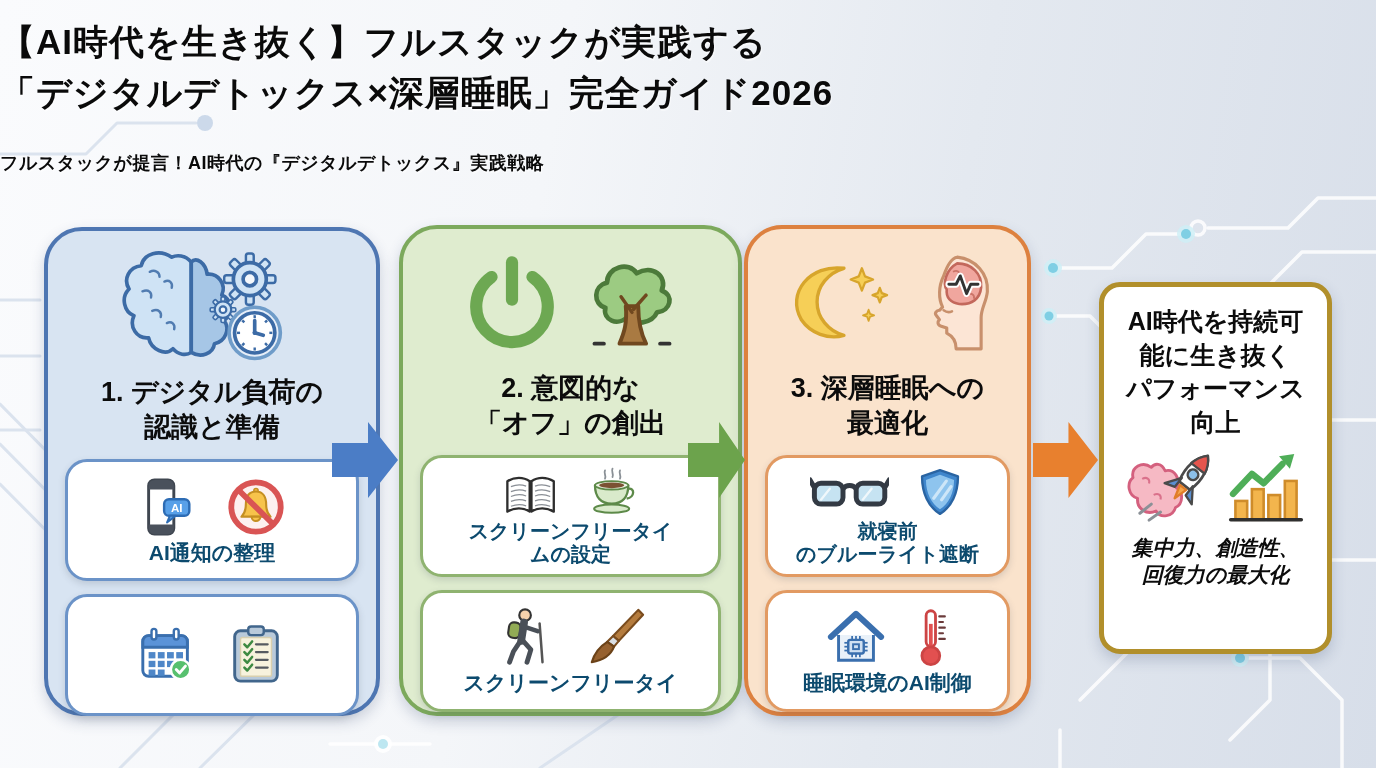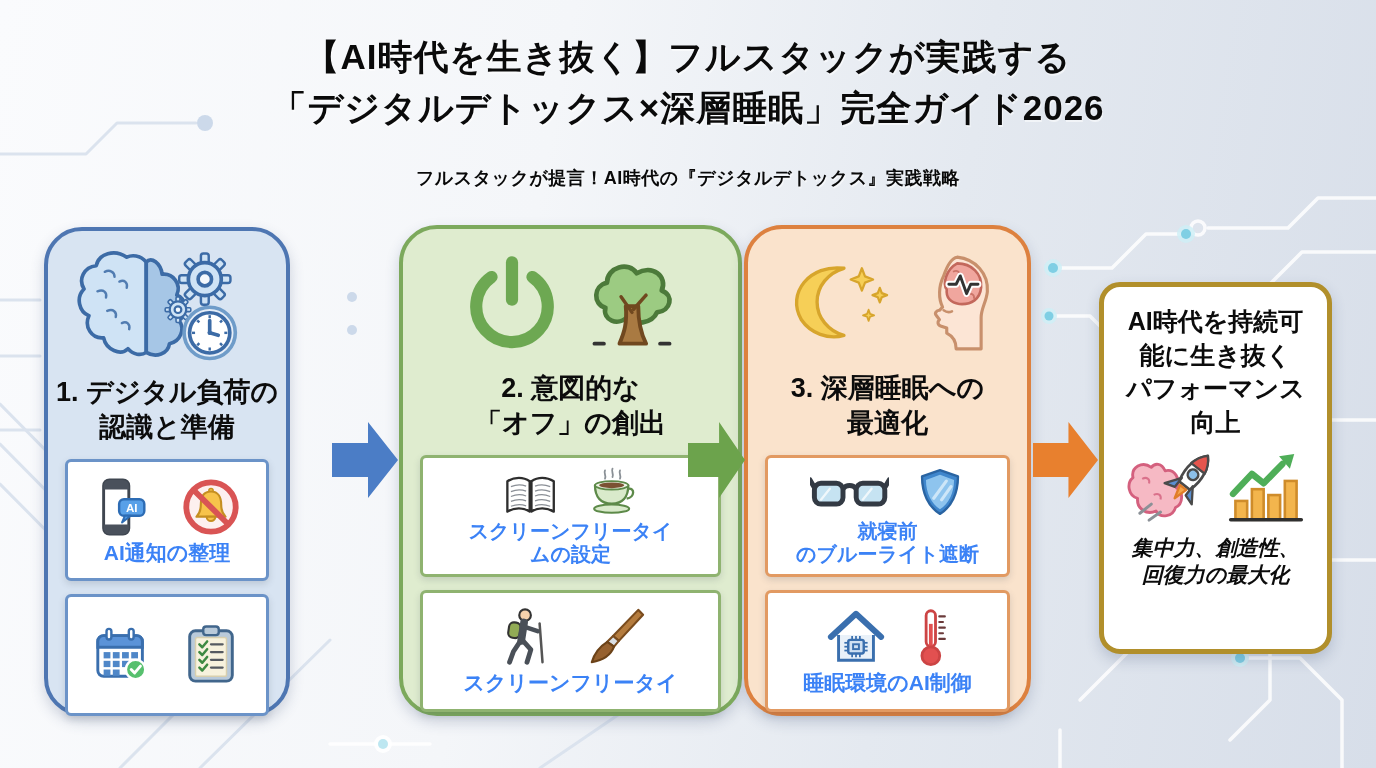--- a/index.html
+++ b/index.html
@@ -3,50 +3,50 @@
 <meta charset="utf-8">
 <style>
   html,body{margin:0;padding:0;}
   body{font-family:"Liberation Sans","DejaVu Sans",sans-serif;}
   .canvas{position:relative;width:1376px;height:768px;overflow:hidden;
     background:linear-gradient(100deg,#fafbfd 0%,#f4f6f9 38%,#e4e9f0 66%,#d7dee9 100%);}
   svg{display:block;}
   .bg{position:absolute;left:0;top:0;z-index:0;}
 
   
-  .hdr{position:absolute;left:0;right:0;top:32px;text-align:center;z-index:2;color:#0a0a0a;}
+  .hdr{position:absolute;left:0;right:0;top:17px;z-index:2;color:#0a0a0a;}
   .hdr .t{font-size:35px;font-weight:900;line-height:1.45;letter-spacing:1px;
     text-shadow:1px 2px 0 rgba(255,255,255,.55);}
   .hdr .s{margin-top:32px;font-size:18px;font-weight:900;letter-spacing:.5px;
     text-shadow:1px 2px 0 rgba(255,255,255,.55);}
 
   .preline{white-space:pre-line;}
 
   
   .panel{position:absolute;box-sizing:border-box;z-index:1;border-radius:38px;
     box-shadow:0 6px 14px rgba(50,70,110,.22);display:flex;flex-direction:column;}
-  .p1{left:44px;top:227px;width:246px;height:489px;background:#d8e4f2;border:4px solid #4e76b2;}
+  .p1{left:44px;top:227px;width:336px;height:489px;background:#d8e4f2;border:4px solid #4e76b2;}
   .p2{left:399px;top:225px;width:343px;height:491px;background:#dfeccf;border:4px solid #7ca95c;}
   .p3{left:744px;top:225px;width:287px;height:491px;background:#fae3cc;border:4px solid #dd813f;}
   .p4{left:1099px;top:282px;width:233px;height:372px;background:#ffffff;border:5px solid #b18f2b;
     border-radius:21px;padding:16px 8px 0;}
 
   .picons{height:122px;margin-top:14px;display:flex;align-items:center;justify-content:center;gap:18px;}
   .ptitle{margin:8px 4px 0;text-align:center;font-size:27px;font-weight:800;line-height:1.3;color:#0c0c0c;}
   .cards{display:flex;flex-direction:column;gap:13px;padding:14px 17px 0;}
-  .card{box-sizing:border-box;height:122px;background:#fff;border-radius:6px;
+  .card{box-sizing:border-box;height:122px;background:#fff;border-radius:22px;
     display:flex;flex-direction:column;align-items:center;justify-content:center;gap:3px;
     box-shadow:0 3px 7px rgba(60,70,90,.18);padding:4px 6px;}
   .p1 .card{border:3px solid #6b93c8;}
   .p2 .card{border:3px solid #8fb370;}
   .p3 .card{border:3px solid #e29a62;}
   .cicons{display:flex;align-items:center;justify-content:center;gap:26px;}
   .cicons svg{height:62px;width:auto;}
   .card.compact .cicons svg{height:50px;}
-  .clabel{font-size:21px;font-weight:800;text-align:center;line-height:1.15;color:#3b82f6;}
+  .clabel{font-size:21px;font-weight:800;text-align:center;line-height:1.15;color:#0c4a6e;}
   .card.compact .clabel{font-size:20px;}
 
   .rtitle{margin:2px 0 0;text-align:center;font-size:25px;font-weight:800;line-height:1.34;color:#0c0c0c;}
   .ricons{margin-top:10px;display:flex;align-items:center;justify-content:center;gap:8px;}
   .rcaption{margin-top:8px;text-align:center;font-size:21px;font-weight:800;line-height:1.28;color:#0c0c0c;font-style:italic;}
 
   
   .arrow{position:absolute;top:416px;height:88px;z-index:1;}
   .a1{left:332px;width:66px;}
   .a2{left:688px;width:57px;}

